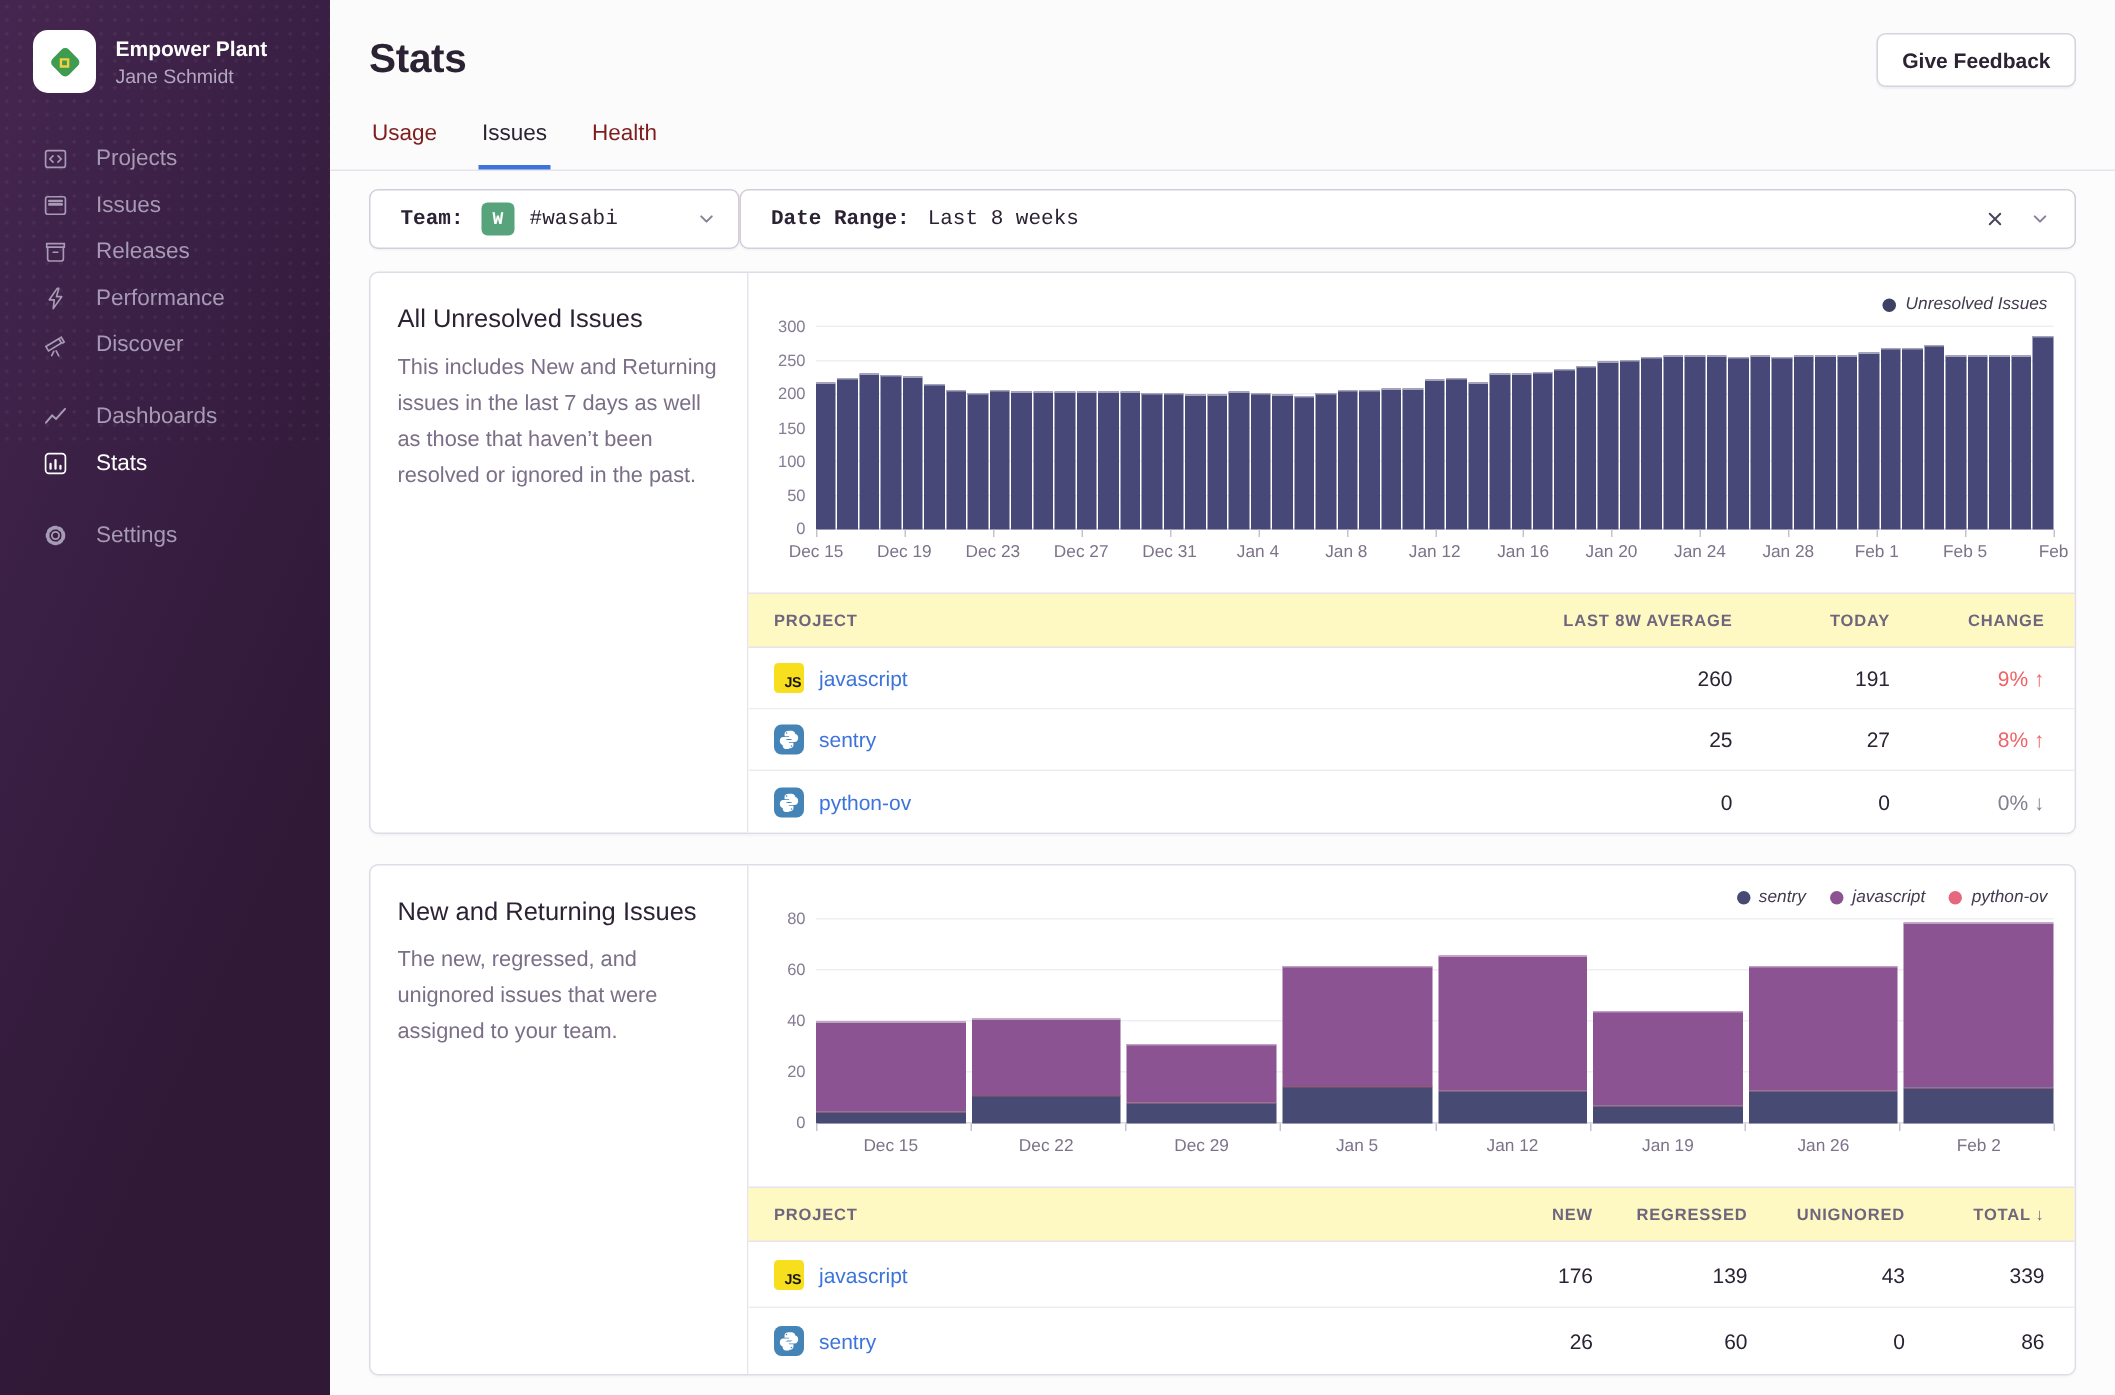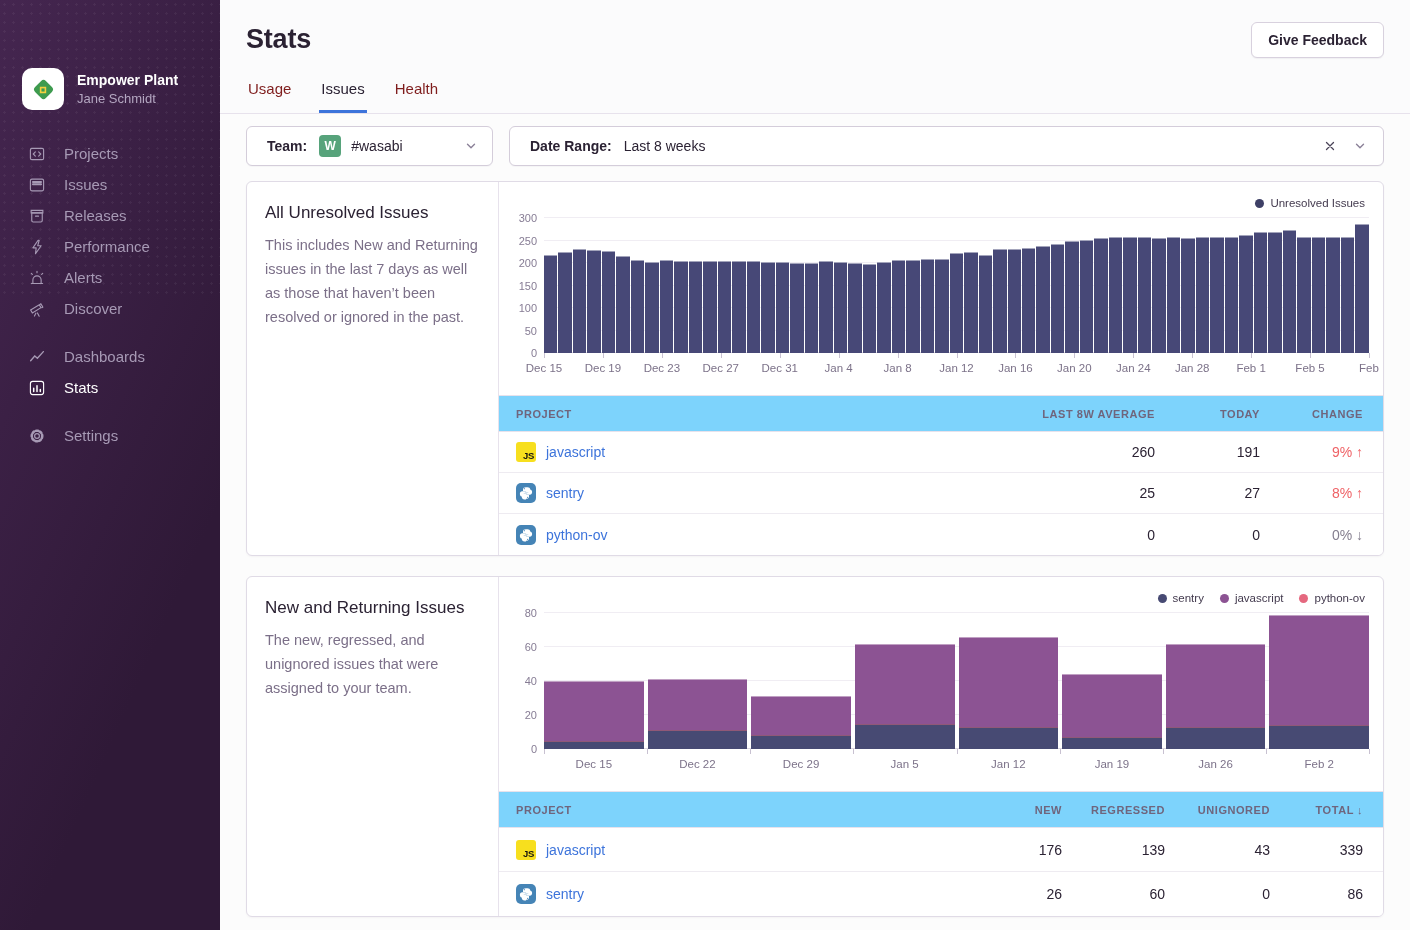--- a/index.html
+++ b/index.html
@@ -15,21 +15,21 @@
   .sidebar {
     width:220px; flex:none; position:relative;
     background:linear-gradient(294deg,#2f1937 30%,#3b2045 70%,#452650 100%);
     color:#a79ab5;
   }
   .sidebar::before {
     content:""; position:absolute; inset:0 0 auto 0; height:300px;
     background-image:radial-gradient(rgba(255,255,255,.05) 1px, transparent 1.4px);
     background-size:9px 9px; pointer-events:none;
   }
-  .org { display:flex; gap:13px; align-items:center; padding:20px 12px 0 22px; cursor:pointer; position:relative;margin-top:48px; }
+  .org { display:flex; gap:13px; align-items:center; padding:20px 12px 0 22px; cursor:pointer; position:relative; }
   .org-avatar { width:42px; height:42px; background:#fff; border-radius:10px; display:grid; place-items:center; flex:none; }
   .org-name { color:#fff; font-weight:700; font-size:14px; line-height:18px; }
   .org-user { color:#b4a7c1; font-size:13px; line-height:17px; margin-top:1px; }
   nav { margin-top:28px; position:relative; }
   .nav-group { margin-bottom:17px; }
   .nav-item {
     display:flex; align-items:center; gap:18px;
     padding:6px 10px 6px 28px; font-size:15px; line-height:19px;
     color:#a79ab5; cursor:pointer;
   }
@@ -45,21 +45,21 @@
     background:#fff; border:1px solid #d8d1de; border-radius:6px;
     padding:9px 16px; font-size:14px; font-weight:700; color:#2b2233;
     font-family:inherit; cursor:pointer; box-shadow:0 1px 1px rgba(43,34,51,.05);
   }
   .tabs { display:flex; gap:26px; margin-top:21px; }
   .tab { font-size:15px; line-height:19px; color:#7f1d1d; padding:0 2px 12px; border-bottom:3px solid transparent; cursor:pointer; }
   .tab.active { color:#2b2233; border-bottom-color:#3d74db; }
 
   
   .content { padding:12px 26px 0; flex:1; min-height:0; }
-  .filter-row { display:flex; gap:16px; margin-bottom:15px; }
+  .filter-row { display:flex; margin-bottom:15px;font-family:Liberation Mono, monospace; }
   .select {
     height:40px; background:#fff; border:1px solid #d4cdda; border-radius:6px;
     display:flex; align-items:center; cursor:pointer; box-shadow:0 1px 1px rgba(43,34,51,.03);
   }
   .team-select { width:247px; padding:0 14px 0 20px; }
   .date-select { flex:1; padding:0 16px 0 20px; }
   .select .lbl { font-weight:700; font-size:14px; color:#2b2233; margin-right:12px; white-space:nowrap; }
   .select .val { font-size:14px; color:#2b2233; flex:1; }
   .team-badge {
     width:22px; height:22px; border-radius:4px; background:#57a37b; color:#fff;
@@ -73,21 +73,21 @@
     background:#fff; border:1px solid #e0dbe6; border-radius:6px;
     box-shadow:0 1px 2px rgba(43,34,51,.04);
     display:flex; margin-bottom:20px; overflow:hidden;
   }
   .panel-left { width:252px; flex:none; border-right:1px solid #e7e2ec; padding:21px 18px; }
   .panel-title { margin:0 0 10px; font-size:17px; font-weight:400; color:#2b2233; }
   .panel-desc { font-size:14.5px; line-height:24px; color:#7b6f88; }
   .panel-right { flex:1; min-width:0; display:flex; flex-direction:column; }
 
   .chart-head { display:flex; justify-content:flex-end; padding:14px 18px 0; height:28px; }
-  .legend { display:flex; gap:16px; align-items:center; }
+  .legend { display:flex; gap:16px; align-items:center;font-style:italic; }
   .legend-item { display:flex; align-items:center; gap:6px; font-size:11.5px; color:#433a4e; cursor:pointer; }
   .legend-dot { width:9px; height:9px; border-radius:50%; }
 
   .chart-area { position:relative; margin:8px 14px 0 45px; }
   #chart1-plot { height:135px; }
   #chart2-plot { height:136px; }
   .gridline { position:absolute; left:0; right:0; height:1px; background:#f0edf3; }
   .gridline.axis { background:#dcd6e1; }
   .ylab { position:absolute; right:calc(100% + 7px); font-size:11px; line-height:14px; color:#867c94;margin-left:24px; }
 
@@ -103,21 +103,21 @@
   .xtick { position:absolute; top:0; width:1px; height:5px; background:#c8c1d1; }
   .xlab { position:absolute; top:9px; transform:translateX(-50%); font-size:11.5px; color:#7c7289; white-space:nowrap; }
   .xlabs-flex { display:flex; gap:4px; position:absolute; top:9px; left:0; right:0; }
   .xlabs-flex span { flex:1; text-align:center; font-size:11.5px; color:#7c7289; }
 
   
   .ptable { margin-top:12px; border-top:1px solid #e7e2ec; }
   .trow { display:grid; align-items:center; padding:0 20px 0 17px; }
   .t1 .trow { grid-template-columns:1fr 205px 105px 103px; }
   .t2 .trow { grid-template-columns:1fr 103px 103px 105px 93px; }
-  .thead { background:#7dd3fc; border-bottom:1px solid #e7e2ec; height:36px; }
+  .thead { background:#fef9c3; border-bottom:1px solid #e7e2ec; height:36px; }
   .thead span {
     font-size:11px; font-weight:700; letter-spacing:.05em; color:#6f657d; text-align:right;
   }
   .thead span:first-child { text-align:left; }
   .sort-arrow { font-weight:400; color:#554d63; margin-left:3px; }
   .drow { height:41px; border-bottom:1px solid #eeebf1; background:#fff; }
   .t2 .drow { height:44px; }
   .drow:last-child { border-bottom:none; }
   .proj { display:flex; align-items:center; gap:10px; }
   .proj a { color:#3d74db; font-size:14px; text-decoration:none; }
@@ -176,28 +176,20 @@
               <path d="M4.2 4.5h15.6v3.3H4.2z"></path>
               <path d="M10 12.2h4"></path>
             </svg>
             <span>Releases</span>
           </div>
           <div class="nav-item">
             <svg viewBox="0 0 24 24" fill="none" stroke="currentColor" stroke-width="1.5" stroke-linecap="round">
               <path d="M13.5 3 6.5 13.2h4.4L10 21l7.5-10.6h-4.6l2-7.4z" stroke-linejoin="round"></path>
             </svg>
             <span>Performance</span>
-          </div>
-          <div class="nav-item">
-            <svg viewBox="0 0 24 24" fill="none" stroke="currentColor" stroke-width="1.5" stroke-linecap="round">
-              <path d="M6.5 19v-4.3a5.5 5.5 0 0 1 11 0V19"></path>
-              <path d="M4.5 19.3h15"></path>
-              <path d="M12 5V3M5.8 7.2 4.4 5.8M18.2 7.2l1.4-1.4"></path>
-            </svg>
-            <span>Alerts</span>
           </div>
           <div class="nav-item">
             <svg viewBox="0 0 24 24" fill="none" stroke="currentColor" stroke-width="1.5" stroke-linecap="round">
               <path d="M3.5 13.4 15 6.4l2.3 3.8-11.5 7z"></path>
               <path d="m15.8 5.9 1.3-.8 2.6 4.3-1.3.8"></path>
               <path d="M10.5 17.6 8.6 21.4M12.6 17.2l2.3 4.4"></path>
             </svg>
             <span>Discover</span>
           </div>
         </div>

